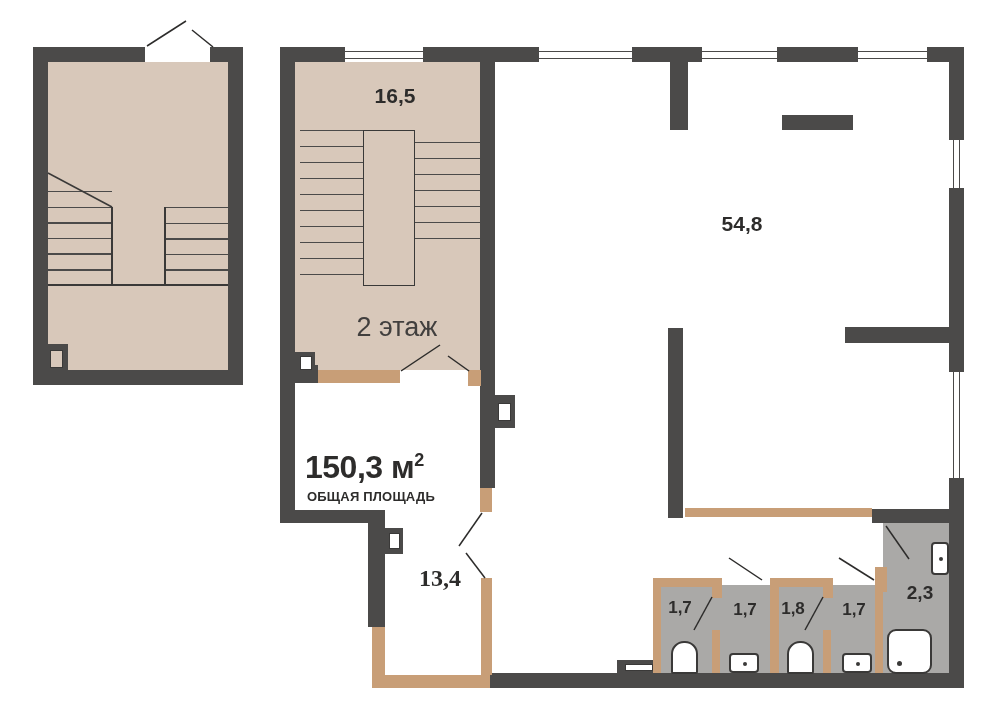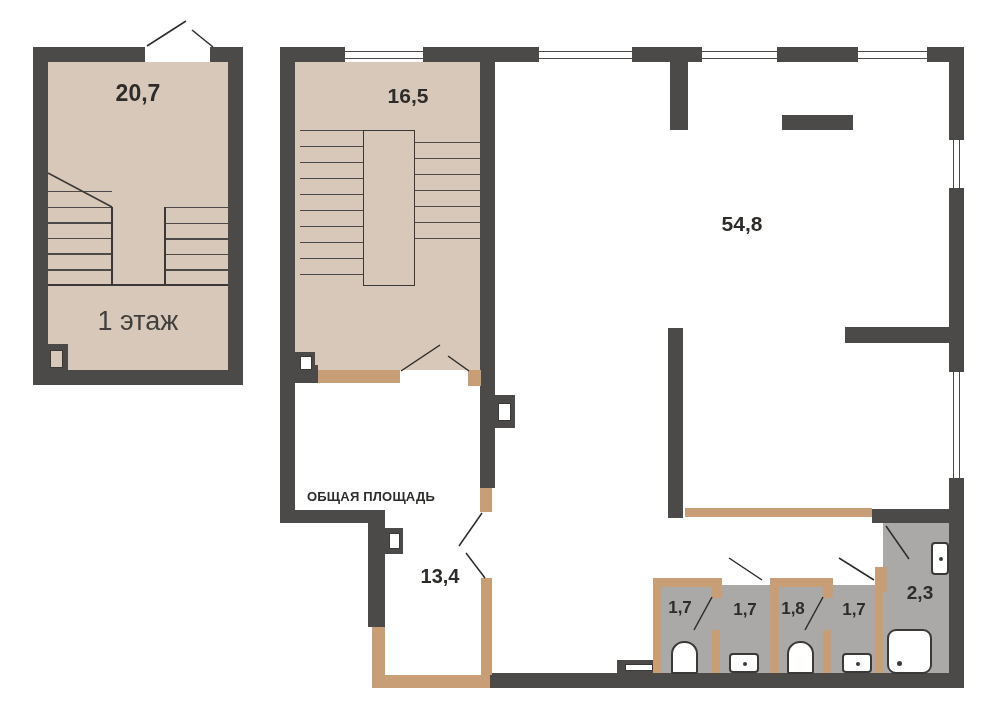--- a/index.html
+++ b/index.html
@@ -48,22 +48,20 @@
 
   <div class="steps15" style="left:48px;top:191px;width:64px;height:94px;"></div>
   <div class="steps15" style="left:165px;top:207px;width:63px;height:78px;"></div>
   <div class="thinline" style="left:111px;top:207px;width:1.5px;height:78px;"></div>
   <div class="thinline" style="left:164px;top:207px;width:1.5px;height:78px;"></div>
   <div class="thinline" style="left:48px;top:284px;width:180px;height:1.5px;"></div>
 
   <div class="w" style="left:45px;top:344px;width:23px;height:29px;"></div>
   <div class="inner-beige" style="left:50px;top:350px;width:13px;height:18px;"></div>
 
-  <div class="lbl" style="left:68px;top:80px;width:140px;font-size:23px;">20,7</div>
-  <div class="lbl-floor" style="left:48px;top:306px;width:180px;font-size:27px;">1 этаж</div>
 
   <div class="fbeige" style="left:295px;top:62px;width:185px;height:308px;"></div>
 
   <div class="w" style="left:280px;top:47px;width:65px;height:15px;"></div>
   <div class="win-h" style="left:345px;top:47px;width:78px;height:15px;">
       <div class="frame"></div>
     </div>
   <div class="w" style="left:423px;top:47px;width:116px;height:15px;"></div>
   <div class="win-h" style="left:539px;top:47px;width:93px;height:15px;">
       <div class="frame"></div>
@@ -160,24 +158,28 @@
     <line x1="469" y1="371" x2="448" y2="356" stroke="#2d2c2b" stroke-width="1.5"></line>
     <line x1="482" y1="513" x2="459" y2="546" stroke="#2d2c2b" stroke-width="1.5"></line>
     <line x1="485" y1="578" x2="466" y2="553" stroke="#2d2c2b" stroke-width="1.5"></line>
     <line x1="729" y1="558" x2="762" y2="580" stroke="#2d2c2b" stroke-width="1.5"></line>
     <line x1="839" y1="558" x2="874" y2="580" stroke="#2d2c2b" stroke-width="1.5"></line>
     <line x1="712" y1="597" x2="694" y2="630" stroke="#2d2c2b" stroke-width="1.5"></line>
     <line x1="823" y1="597" x2="805" y2="630" stroke="#2d2c2b" stroke-width="1.5"></line>
     <line x1="886" y1="526" x2="909" y2="559" stroke="#2d2c2b" stroke-width="1.5"></line>
   </svg>
 
-  <div class="lbl" style="left:358px;top:84px;width:100px;font-size:21px;">16,5</div>
+  <div class="lbl" style="left:345px;top:84px;width:100px;font-size:21px;">16,5</div>
+  <div class="lbl-floor" style="left:337px;top:312px;width:120px;font-size:27px;">2 этаж</div>
   <div class="lbl" style="left:692px;top:212px;width:100px;font-size:21px;">54,8</div>
-  <div class="lbl" style="left:405px;top:565px;width:70px;font-size:20px;">13,4</div>
+  <div class="lbl" style="left:405px;top:565px;width:70px;font-size:24px;font-family:Liberation Serif, serif;">13,4</div>
 
+  <div class="total-value" style="left:305px;top:449px;">
+    <span>150,3 м</span><sup>2</sup>
+  </div>
   <div class="total-sub" style="left:307px;top:489px;">ОБЩАЯ ПЛОЩАДЬ</div>
 
   <div class="lbl" style="left:659px;top:598px;width:42px;font-size:17px;">1,7</div>
   <div class="lbl" style="left:723px;top:600px;width:44px;font-size:17px;">1,7</div>
   <div class="lbl" style="left:772px;top:599px;width:42px;font-size:17px;">1,8</div>
   <div class="lbl" style="left:832px;top:600px;width:44px;font-size:17px;">1,7</div>
   <div class="lbl" style="left:896px;top:582px;width:48px;font-size:19px;">2,3</div>
 
 </div>
 

